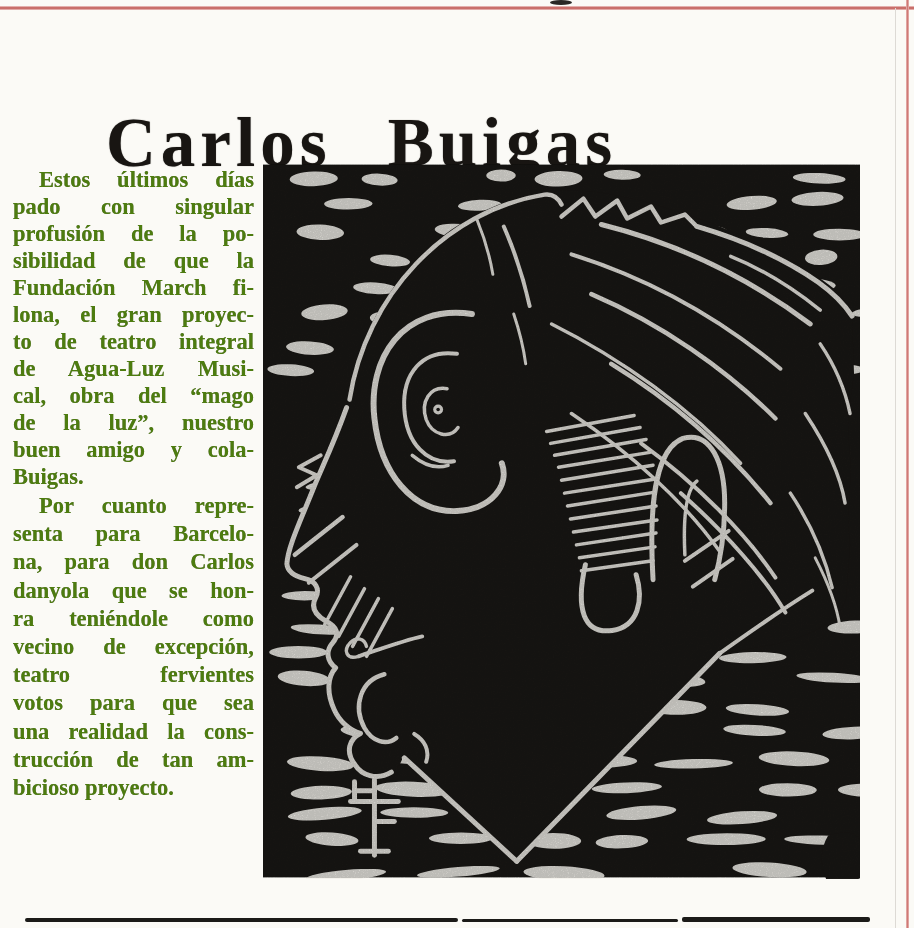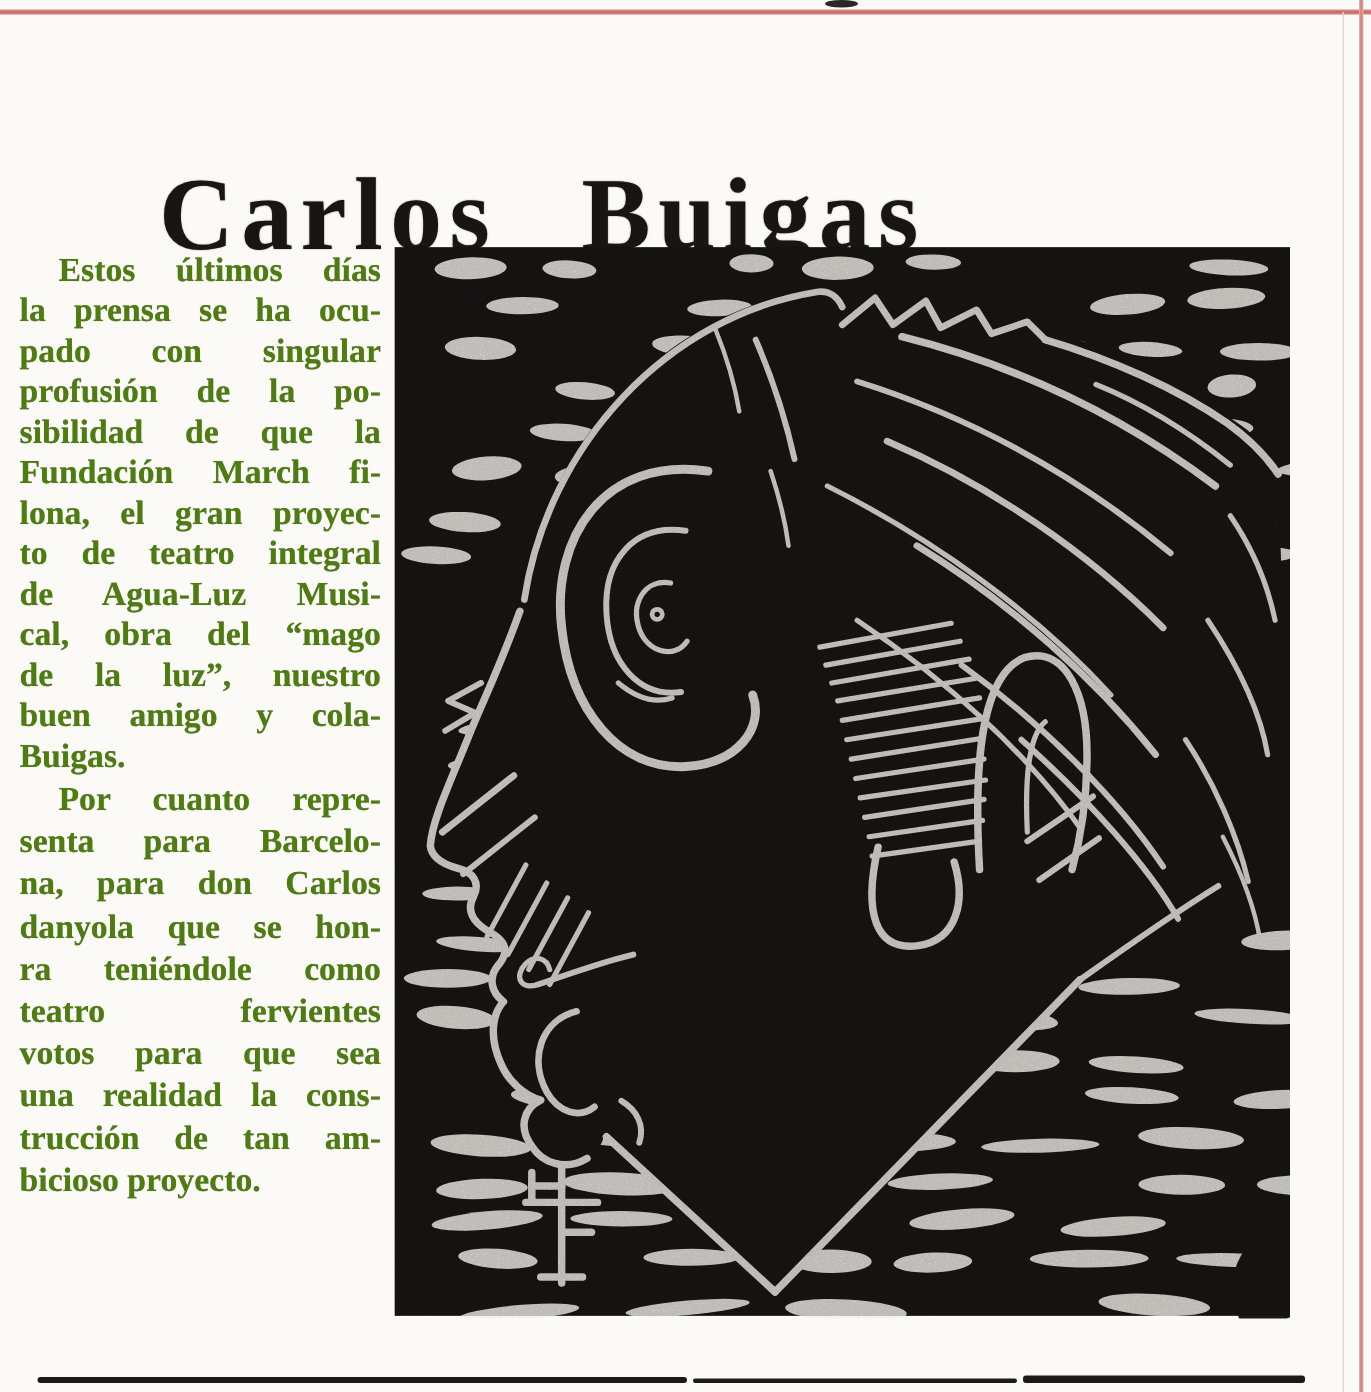--- a/index.html
+++ b/index.html
@@ -54,39 +54,39 @@
 <div class="border-top"></div>
 <div class="border-right"></div>
 <div class="scan-line"></div>
 <div class="speck top-speck"></div>
 
 <h1 class="headline">Carlos Buigas</h1>
 
 <div class="column">
   <div class="para para1">
       <div class="jline first">Estos últimos días</div>
-      <div class="jline">la prensa se ha ocu-</div>
       <div class="jline">pado con singular</div>
       <div class="jline">profusión de la po-</div>
       <div class="jline">sibilidad de que la</div>
       <div class="jline">Fundación March fi-</div>
       <div class="jline">lona, el gran proyec-</div>
       <div class="jline">to de teatro integral</div>
       <div class="jline">de Agua-Luz Musi-</div>
       <div class="jline">cal, obra del “mago</div>
       <div class="jline">de la luz”, nuestro</div>
       <div class="jline">buen amigo y cola-</div>
       <div class="jline last">Buigas.</div>
     </div>
   <div class="para para2">
       <div class="jline first">Por cuanto repre-</div>
       <div class="jline">senta para Barcelo-</div>
       <div class="jline">na, para don Carlos</div>
       <div class="jline">danyola que se hon-</div>
       <div class="jline">ra teniéndole como</div>
+      <div class="jline">vecino de excepción,</div>
       <div class="jline">teatro fervientes</div>
       <div class="jline">votos para que sea</div>
       <div class="jline">una realidad la cons-</div>
       <div class="jline">trucción de tan am-</div>
       <div class="jline last">bicioso proyecto.</div>
     </div>
 </div>
 
 <svg class="illus" viewBox="0 0 600 716" aria-hidden="true">
   <defs>

